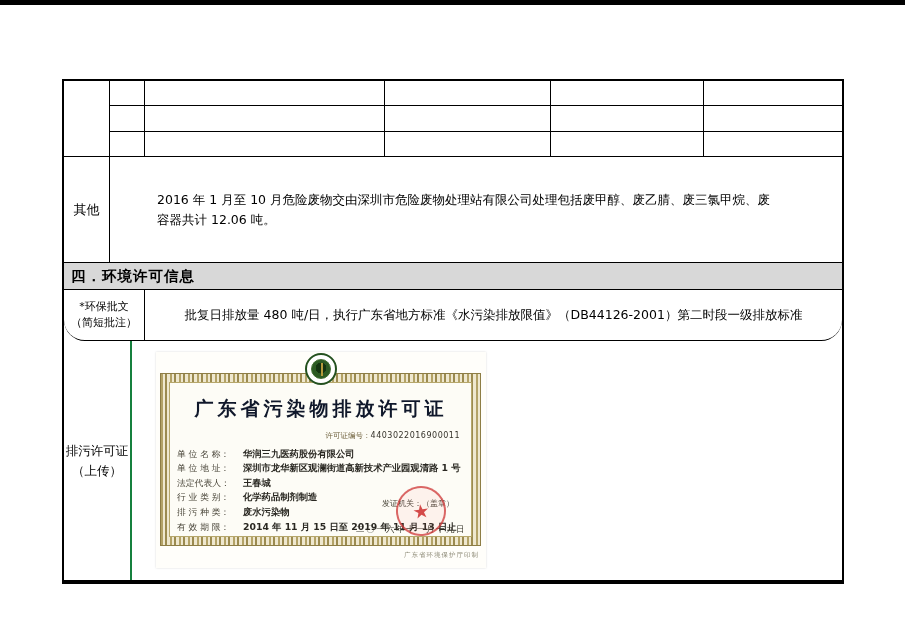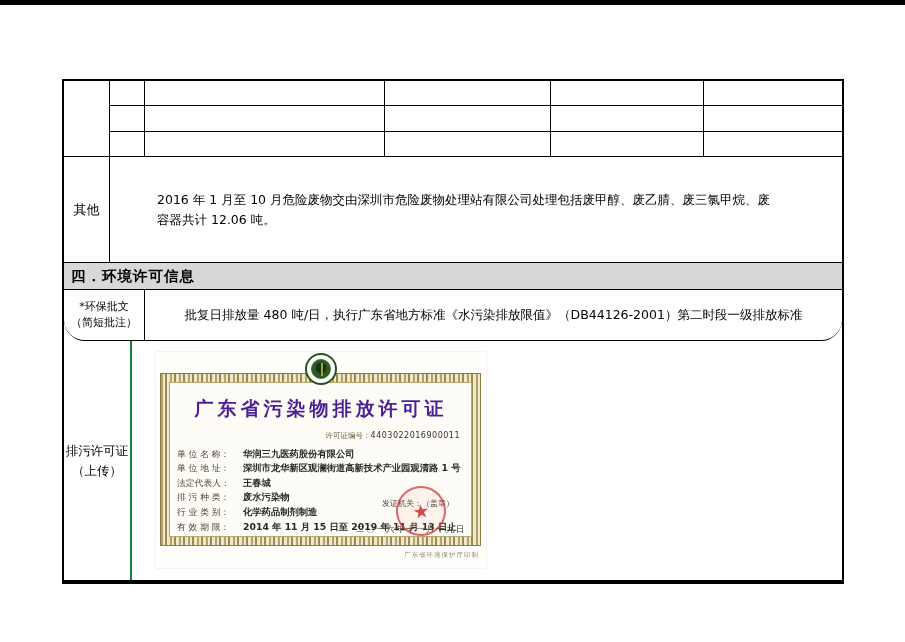--- a/index.html
+++ b/index.html
@@ -58,21 +58,21 @@
     background:repeating-linear-gradient(90deg,#b3a266 0 2px,#efe8cf 2px 4px,#9b8a4f 4px 6px,#efe8cf 6px 9px);}
   .cert-inner{position:absolute;inset:8px;background:#fdfcf6;border:1px solid #b6a76b;}
   .emblem{position:absolute;left:149px;top:1px;width:32px;height:32px;border-radius:50%;
     background:#fff;border:2px solid var(--emblem-green,#24511f);box-sizing:border-box;z-index:3;
     display:flex;align-items:center;justify-content:center;}
   .emblem-core{width:20px;height:20px;border-radius:50%;
     background:radial-gradient(circle at 50% 45%,#143311 0 40%,#2c5a23 41% 100%);
     border:1px solid #3d6b2e;box-sizing:border-box;position:relative;}
   .emblem-core::after{content:"";position:absolute;left:9px;top:3px;width:2px;height:13px;background:#b49a3c;}
   .cert-title{position:absolute;left:0;right:0;top:44px;text-align:center;z-index:2;
-    font-size:19px;font-weight:700;letter-spacing:4px;color:#4c1d95;white-space:nowrap;}
+    font-size:19px;font-weight:700;letter-spacing:4px;color:#0f172a;white-space:nowrap;}
   .cert-no{position:absolute;right:26px;top:79px;z-index:2;font-size:7.5px;color:#6b5d38;}
   .cert-no .num{font-size:8px;color:#35322a;letter-spacing:0.5px;}
   .cert-fields{position:absolute;left:21px;top:94px;right:18px;z-index:2;}
   .cert-field{display:flex;align-items:flex-end;height:14.6px;}
   .cf-label{width:66px;font-size:8.8px;color:#4a463a;flex-shrink:0;white-space:nowrap;}
   .cf-value{font-size:9.3px;font-weight:700;color:#2a2822;white-space:nowrap;}
   .cert-issuer{position:absolute;right:32px;top:146px;z-index:2;font-size:8px;color:#4a463a;}
   .cert-date{position:absolute;right:20px;top:172px;z-index:2;font-size:8.5px;color:#3a382e;letter-spacing:1.5px;}
   .seal{position:absolute;left:240px;top:134px;width:50px;height:50px;border-radius:50%;
     border:2px solid rgba(205,55,55,0.75);box-sizing:border-box;z-index:4;
@@ -157,26 +157,26 @@
             </div>
             <div class="cert-field">
               <span class="cf-label">单 位 地 址：</span>
               <span class="cf-value">深圳市龙华新区观澜街道高新技术产业园观清路 1 号</span>
             </div>
             <div class="cert-field">
               <span class="cf-label">法定代表人：</span>
               <span class="cf-value">王春城</span>
             </div>
             <div class="cert-field">
+              <span class="cf-label">行 业 类 别：</span>
+              <span class="cf-value">化学药品制剂制造</span>
+            </div>
+            <div class="cert-field">
               <span class="cf-label">排 污 种 类：</span>
               <span class="cf-value">废水污染物</span>
-            </div>
-            <div class="cert-field">
-              <span class="cf-label">行 业 类 别：</span>
-              <span class="cf-value">化学药品制剂制造</span>
             </div>
             <div class="cert-field">
               <span class="cf-label">有 效 期 限：</span>
               <span class="cf-value">2014 年 11 月 15 日至 2019 年 11 月 13 日止</span>
             </div>
           </div>
           <div class="cert-issuer">发证机关：（盖章）</div>
           <div class="cert-date">二〇一六年十一月十九日</div>
           <div class="seal">
             <span class="seal-star">★</span>

